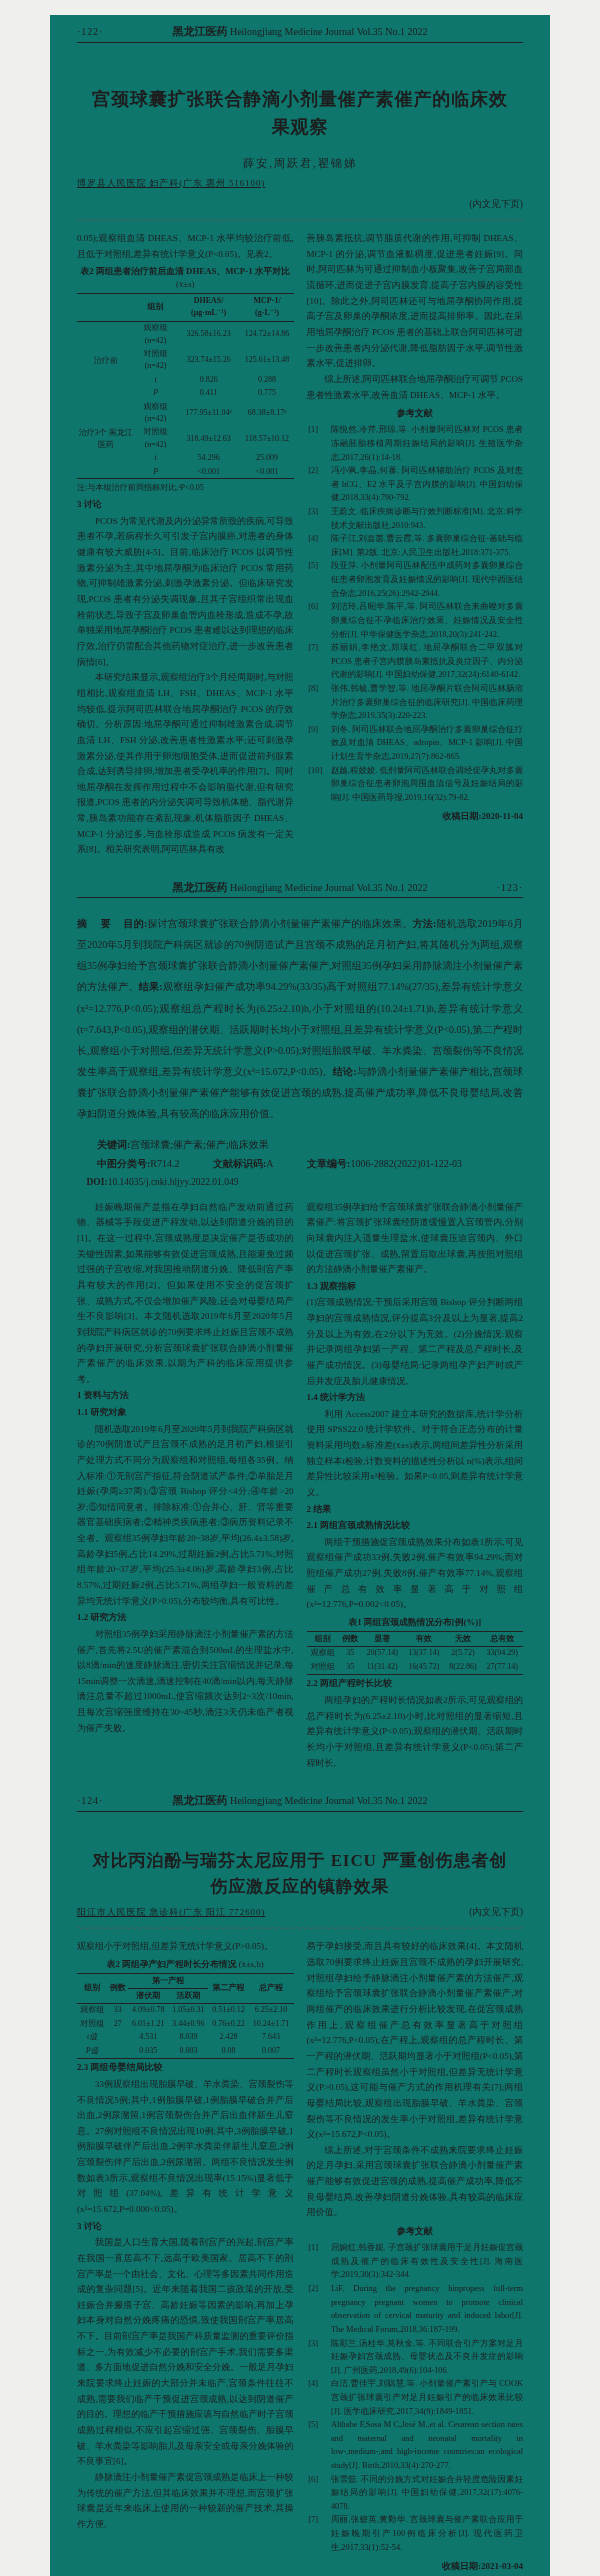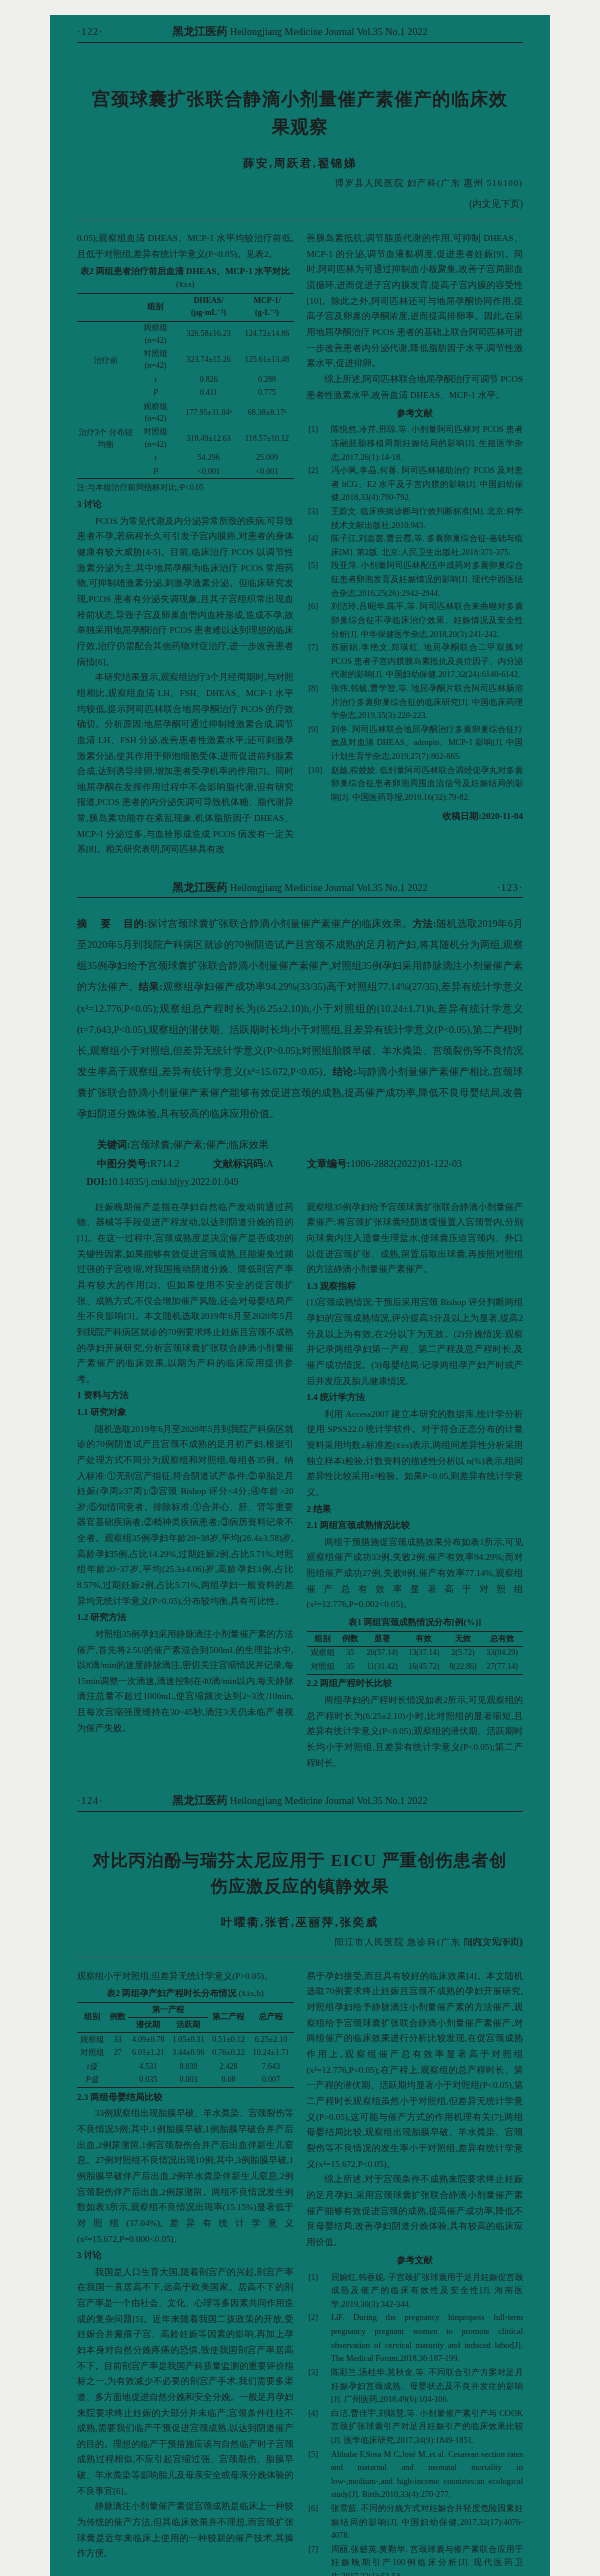--- a/index.html
+++ b/index.html
@@ -10,22 +10,22 @@
   .pheader{display:flex;align-items:baseline;font-size:10px;padding-top:3.6px;}
   .pheader .pno{width:63px;letter-spacing:0.9px;}
   .pheader .pno.right{text-align:right;}
   .pheader .jname{flex:1;text-align:center;white-space:nowrap;}
   .pheader .jcn{font-weight:bold;font-size:11px;}
   .rule{border-bottom:1.8px solid #222;margin-top:2.7px;}
   
   .atitle{text-align:center;font-weight:bold;font-size:18px;letter-spacing:0.9px;
           margin:43px 9px 0 9px;line-height:1.55;}
   .atitle.small{font-size:17px;margin-top:36px;}
-  .authors{text-align:center;font-weight:bold;font-size:11.3px;margin-top:14.4px;letter-spacing:1.8px;}
-  .affil{text-align:right;font-size:9px;margin-top:6.3px;letter-spacing:0.9px;}
+  .authors{text-align:center;font-weight:normal;font-size:11.3px;margin-top:14.4px;letter-spacing:1.8px;}
+  .affil{text-align:left;font-size:9px;margin-top:6.3px;letter-spacing:0.9px;text-decoration:underline;}
   .affilrow{position:relative;}
   .affilrow .note{position:absolute;right:0;top:0;font-size:9.5px;letter-spacing:0;}
   .noteline{text-align:right;font-size:9.5px;margin-top:8.1px;}
   .wave{display:block;margin-top:6.3px;}
   
   .cols{display:flex;gap:13px;margin-top:9px;}
   .col{flex:1;min-width:0;font-size:9px;line-height:1.74;text-align:justify;}
   .p{text-indent:2em;margin:0;}
   .cont{text-indent:0;margin:0;}
   .h{font-weight:bold;margin:0.9px 0;}
@@ -111,21 +111,21 @@
                 <td><i>t</i></td>
                 <td>0.826</td>
                 <td>0.288</td>
               </tr>
           <tr>
                 <td><i>P</i></td>
                 <td>0.411</td>
                 <td>0.775</td>
               </tr>
           <tr>
-            <td rowspan="4">治疗3个 分布较均衡</td>
+            <td rowspan="4">治疗3个 黑龙江医药</td>
             <td>观察组(n=42)</td>
             <td>177.95±11.04ᵃ</td>
             <td>68.38±8.17ᵃ</td>
           </tr>
           <tr>
                 <td>对照组(n=42)</td>
                 <td>318.49±12.63</td>
                 <td>118.57±10.12</td>
               </tr>
           <tr>
@@ -239,21 +239,20 @@
 
   <section class="page">
     <div class="pheader">
       <span class="pno">·124·</span>
       <span class="jname"><span class="jcn">黑龙江医药</span> <span>Heilongjiang Medicine Journal Vol.35 No.1 2022</span></span>
       <span class="pno"></span>
     </div>
     <div class="rule"></div>
 
     <h1 class="atitle small">对比丙泊酚与瑞芬太尼应用于 EICU 严重创伤患者创伤应激反应的镇静效果</h1>
-    <div class="authors">叶曜衢,张哲,巫丽萍,张奕威</div>
     <div class="affil affilrow">
       <span>阳江市人民医院 急诊科(广东 阳江 772600)</span>
       <span class="note">(内文见下页)</span>
     </div>
 
     <svg class="wave" width="100%" height="4.5" xmlns="http://www.w3.org/2000/svg" viewBox="0 0 605 5">
       <defs>
           <pattern id="w2" width="8" height="5" patternUnits="userSpaceOnUse">
         <path d="M0 2.5 Q2 0 4 2.5 T8 2.5" fill="none" stroke="#555" stroke-width="0.9"></path>
       </pattern>

